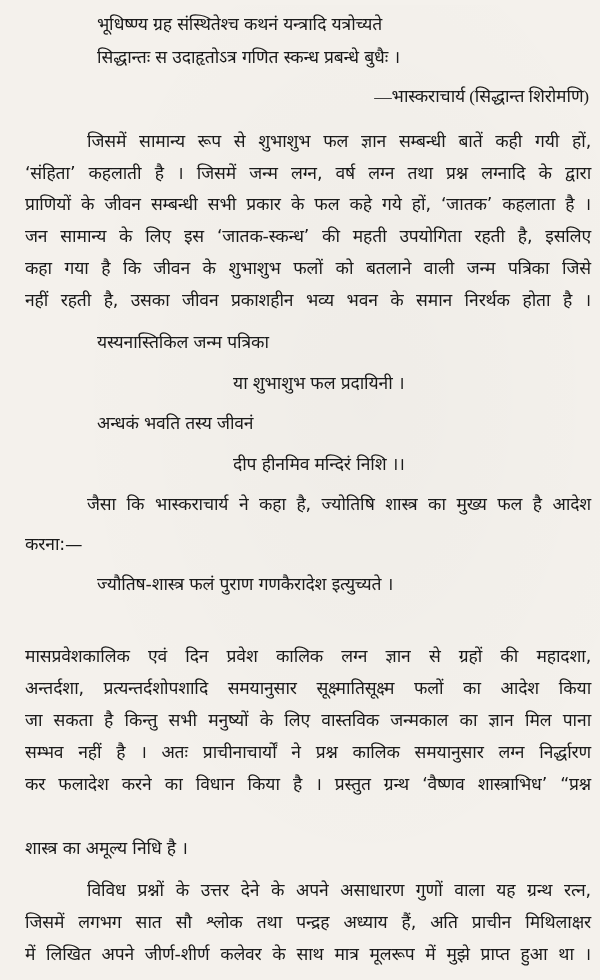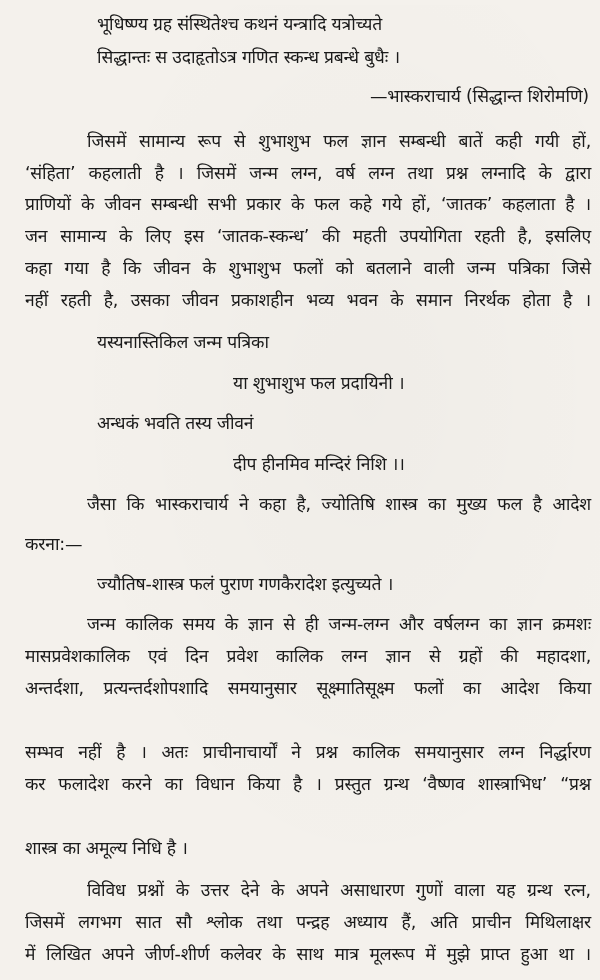--- a/index.html
+++ b/index.html
@@ -35,21 +35,21 @@
     }
     .justify {
       left: 18px;
       width: 566px;
       text-align: justify;
       text-align-last: justify;
     }
     .verse1 { left: 90px; }
     .verse-indent { left: 90px; }
     .verse-indent2 { left: 226px; }
-    .attribution { right: 18px; text-align: right; }
+    .attribution { right: 18px; text-align: right; font-family: Liberation Serif, serif; }
     .para-start { left: 80px; width: 504px; text-align: justify; text-align-last: justify; }
     .quote { left: 90px; }
   </style>
 </head>
 <body>
 
 <div class="page">
 
   <div class="line verse1" style="top:8px;">भूधिष्ण्य ग्रह संस्थितेश्च कथनं यन्त्रादि यत्रोच्यते</div>
   <div class="line verse1" style="top:41px;">सिद्धान्तः स उदाहृतोऽत्र गणित स्कन्ध प्रबन्धे बुधैः ।</div>
@@ -65,23 +65,23 @@
   <div class="line verse-indent" style="top:326px;">यस्यनास्तिकिल जन्म पत्रिका</div>
   <div class="line verse-indent2" style="top:367px;text-align:right;">या शुभाशुभ फल प्रदायिनी ।</div>
   <div class="line verse-indent" style="top:407px;">अन्धकं भवति तस्य जीवनं</div>
   <div class="line verse-indent2" style="top:448px;">दीप हीनमिव मन्दिरं निशि ।।</div>
 
   <div class="line para-start" style="top:488px;">जैसा कि भास्कराचार्य ने कहा है, ज्योतिषि शास्त्र का मुख्य फल है आदेश</div>
   <div class="line" style="left:18px; top:528px;">करना:—</div>
 
   <div class="line quote" style="top:568px;">ज्यौतिष-शास्त्र फलं पुराण गणकैरादेश इत्युच्यते ।</div>
 
-  <div class="line para-start" style="top:608px;">जन्म कालिक समय के ज्ञान से ही जन्म-लग्न और वर्षलग्न का ज्ञान क्रमशः</div>
   <div class="line justify" style="top:640px;">मासप्रवेशकालिक एवं दिन प्रवेश कालिक लग्न ज्ञान से ग्रहों की महादशा,</div>
   <div class="line justify" style="top:672px;">अन्तर्दशा, प्रत्यन्तर्दशोपशादि समयानुसार सूक्ष्मातिसूक्ष्म फलों का आदेश किया</div>
+  <div class="line justify" style="top:704px;">जा सकता है किन्तु सभी मनुष्यों के लिए वास्तविक जन्मकाल का ज्ञान मिल पाना</div>
   <div class="line justify" style="top:736px;">सम्भव नहीं है । अतः प्राचीनाचार्यों ने प्रश्न कालिक समयानुसार लग्न निर्द्धारण</div>
   <div class="line justify" style="top:768px;">कर फलादेश करने का विधान किया है । प्रस्तुत ग्रन्थ ‘वैष्णव शास्त्राभिध’ “प्रश्न</div>
   <div class="line" style="left:18px; top:832px;">शास्त्र का अमूल्य निधि है ।</div>
 
   <div class="line para-start" style="top:874px;">विविध प्रश्नों के उत्तर देने के अपने असाधारण गुणों वाला यह ग्रन्थ रत्न,</div>
   <div class="line justify" style="top:938px;">में लिखित अपने जीर्ण-शीर्ण कलेवर के साथ मात्र मूलरूप में मुझे प्राप्त हुआ था ।</div>
   <div class="line justify" style="top:906px;">जिसमें लगभग सात सौ श्लोक तथा पन्द्रह अध्याय हैं, अति प्राचीन मिथिलाक्षर</div>
 
 </div>
 

